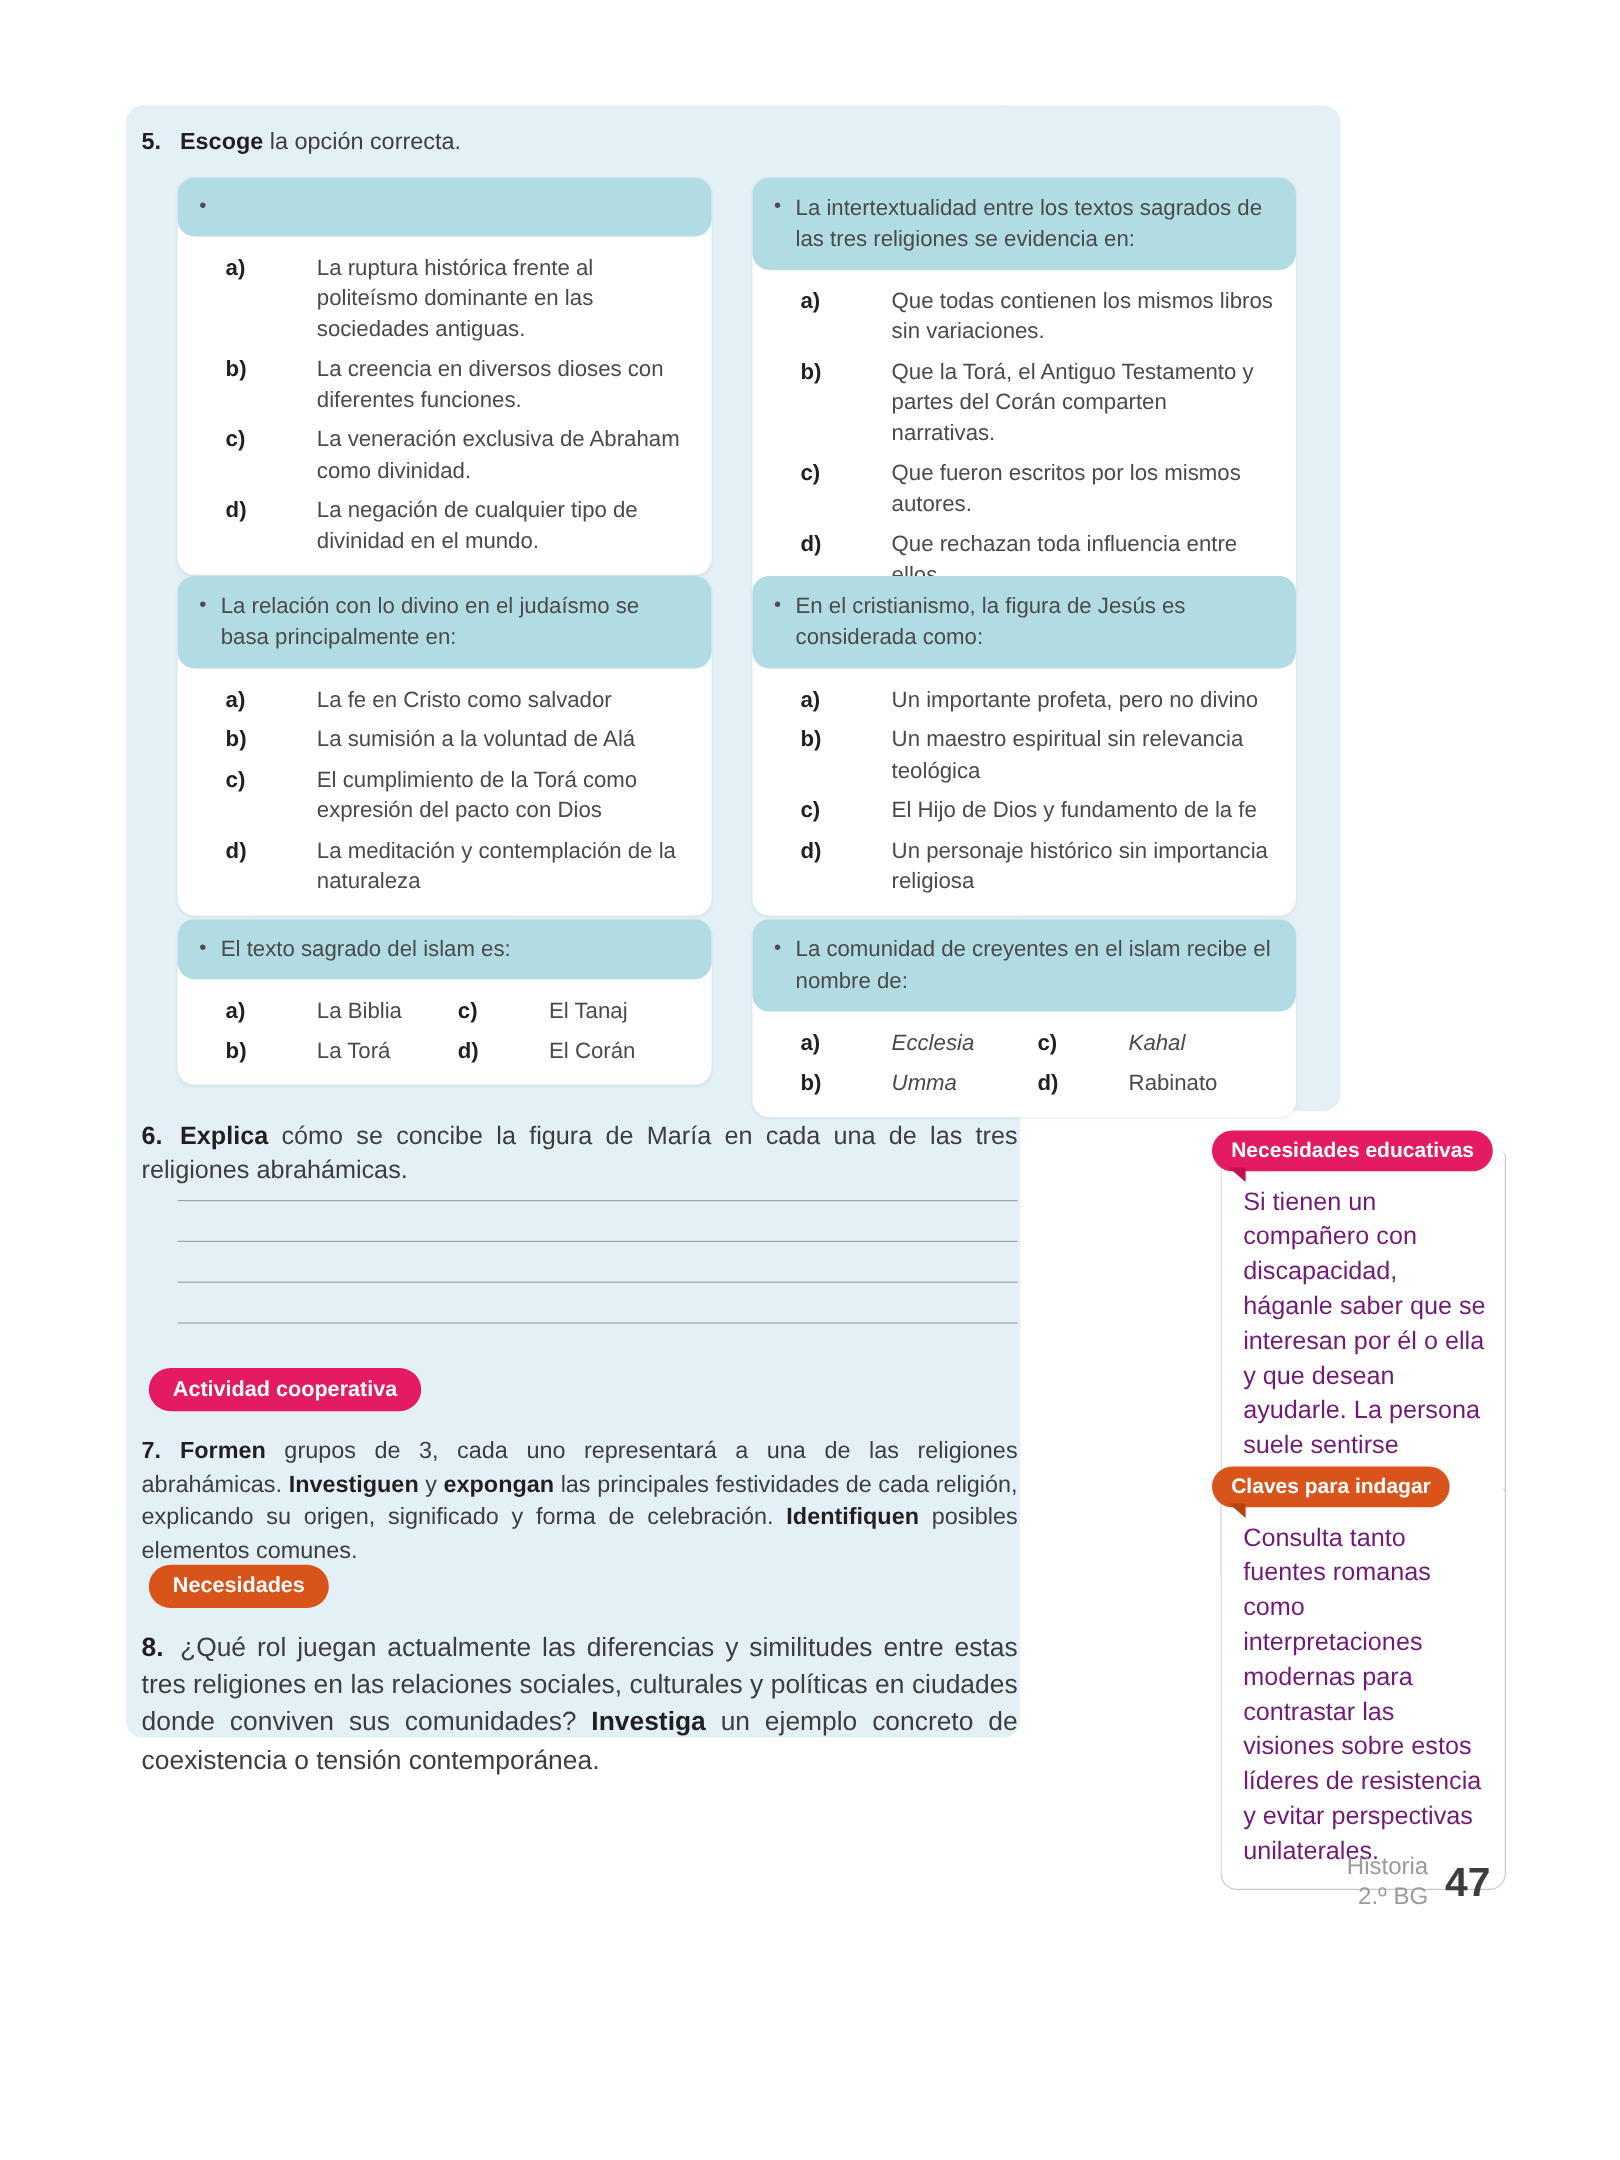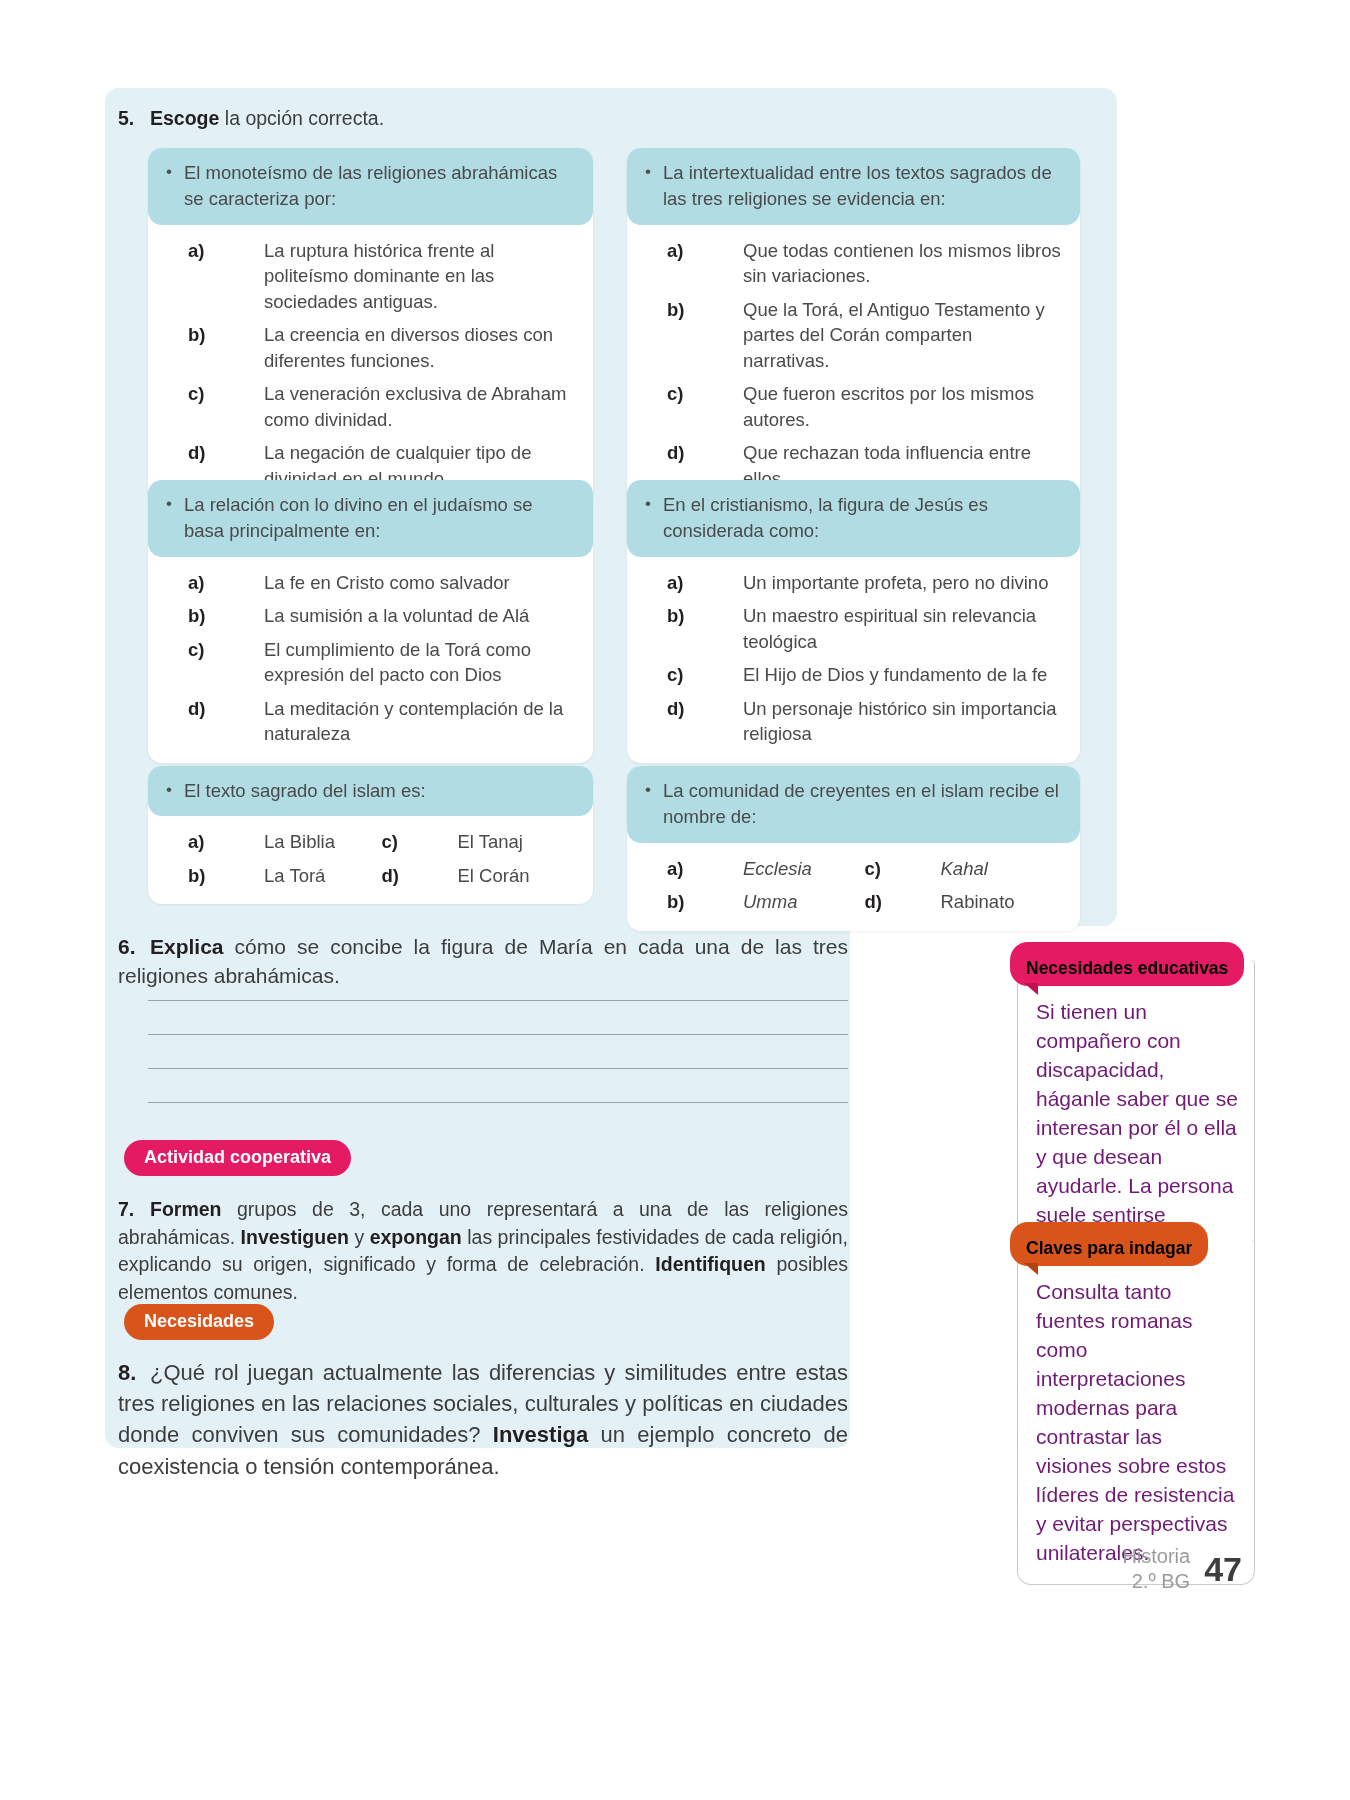--- a/index.html
+++ b/index.html
@@ -133,22 +133,22 @@
     background: #ffffff;
     border: 1px solid #c9c9c9;
     border-radius: 4px 4px 14px 14px;
     border-top: none;
   }
   .sidebox .tag {
     position: relative;
     left: -8px; top: -18px;
     display: inline-block;
     border-radius: 18px;
-    color: #000000; font-weight: bold; font-size: 17.5px;
-    padding: 16px 16px 7px 16px;
+    color: #ffffff; font-weight: bold; font-size: 17.5px;
+    padding: 6px 16px 7px 16px;
     white-space: nowrap;
   }
   .tag-pink { background: #e41b62; }
   .tag-orange { background: #d9541a; }
   .tag::after {
     content: "";
     position: absolute;
     left: 14px; bottom: -9px;
     width: 0; height: 0;
     border-left: 14px solid transparent;
@@ -182,21 +182,20 @@
   <div class="panel-ext"></div>
   <div class="panel"></div>
 
   <div class="ex5">
     <span class="num">5.</span><span class="strong">Escoge</span><span> la opción correcta.</span>
   </div>
 
   <div class="qcard" style="left:148px; top:148px; width:445px;">
     <div class="qhead">
       <span class="dot">•</span>
-      <span class="qtext">El monoteísmo de las religiones abrahámicas se caracteriza por:</span>
     </div>
     <div class="qbody">
       <div class="opt">
           <span class="lt">a)</span>
           <span class="otxt">La ruptura histórica frente al politeísmo dominante en las sociedades antiguas.</span>
         </div>
       <div class="opt">
           <span class="lt">b)</span>
           <span class="otxt">La creencia en diversos dioses con diferentes funciones.</span>
         </div>

